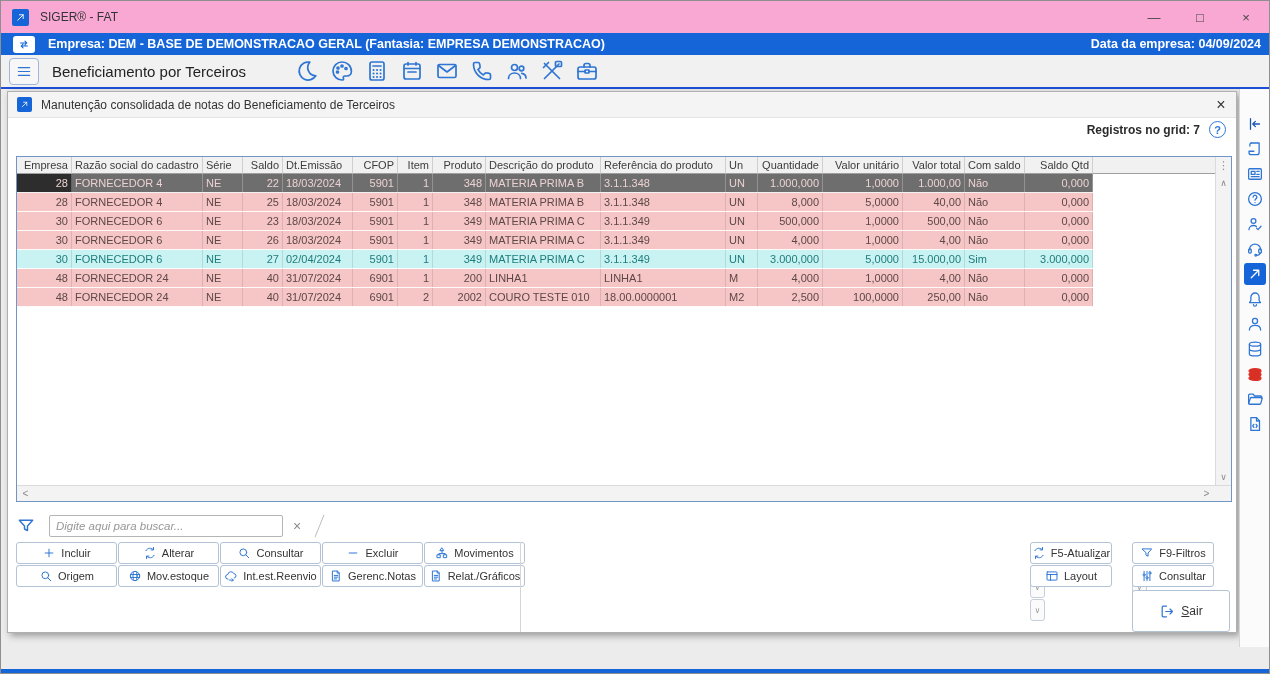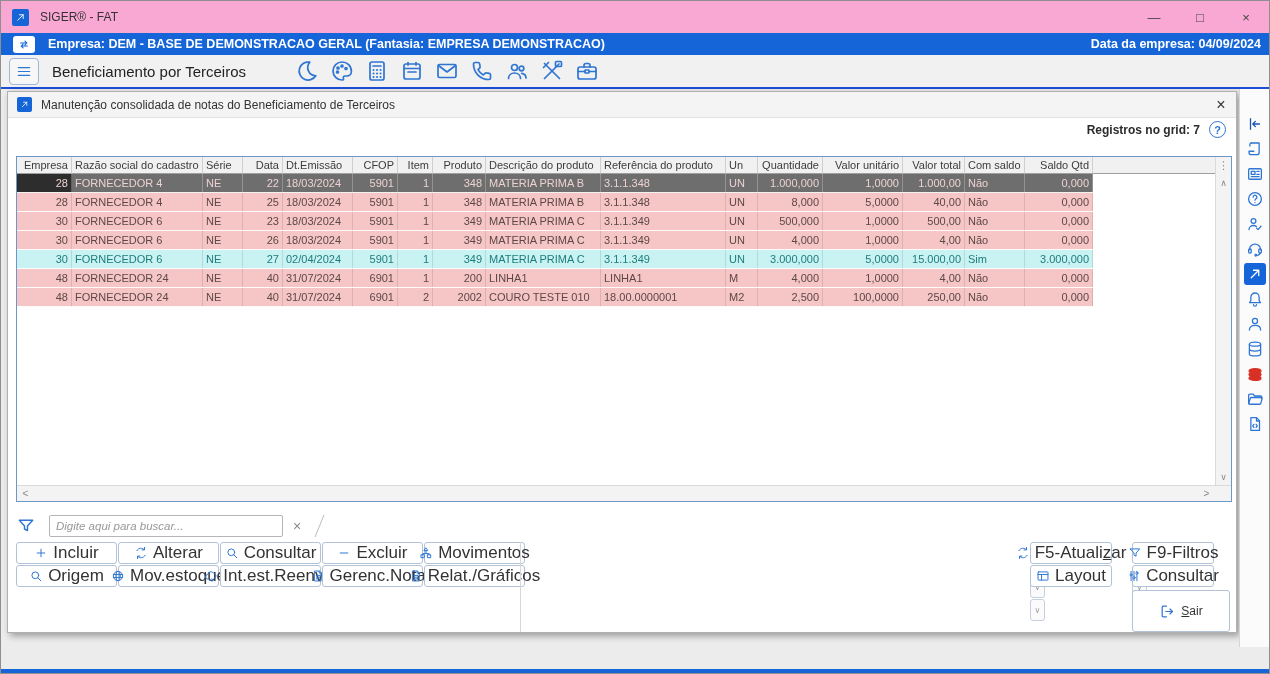--- a/index.html
+++ b/index.html
@@ -88,21 +88,21 @@
   .funnel-ic{width:20px;height:20px;color:var(--icon-blue);}
   .searchbox{margin-left:13px;width:234px;height:22px;border:1px solid #b5b5b5;border-radius:2px;
              font-family:"Liberation Sans",sans-serif;font-size:11.5px;padding:0 6px;color:#444;outline:none;}
   .searchbox::placeholder{font-style:italic;color:#979797;}
   .clear-x{margin-left:10px;font-size:14px;color:#8a8a8a;}
   .slash{margin-left:18px;width:1px;height:24px;background:#bdbdbd;transform:rotate(22deg);}
 
   
   .btn{height:22px;display:flex;align-items:center;justify-content:center;gap:5px;background:#fff;
        border:1px solid #b4c2d6;border-radius:3px;font-family:"Liberation Sans",sans-serif;
-       font-size:17px;color:#333;padding:0 4px;white-space:nowrap;}
+       font-size:11px;color:#333;padding:0 4px;white-space:nowrap;}
   .bic{width:14px;height:14px;color:var(--icon-blue);flex:0 0 auto;}
   .btnrow{position:absolute;display:flex;gap:1px;}
   #btns-l1{left:8px;top:450px;}
   #btns-l2{left:8px;top:473px;}
   #btns-l1 .btn,#btns-l2 .btn{width:101px;}
   .btn-group{position:absolute;display:flex;gap:12px;flex-direction:column;}
   .btn-group .btn{width:82px;}
   .dropbtn{width:15px;height:22px;border:1px solid #c6cfdb;border-radius:3px;background:#fbfbfb;
            color:#9a9a9a;font-size:8px;display:flex;align-items:center;justify-content:center;}
   .exitbtn{position:absolute;left:1124px;top:498px;width:98px;height:42px;font-size:12px;}
@@ -240,21 +240,21 @@
       <div class="records">Registros no grid: 7</div>
       <div class="help-c">?</div>
 
       <div class="grid">
         <div class="gmain">
           <div class="gcontent">
             <div class="ghead" id="grid-header">
                 <div class="hcell a-right" style="width: 55px;">Empresa</div>
                 <div class="hcell a-left" style="width: 131px;">Razão social do cadastro</div>
                 <div class="hcell a-left" style="width: 40px;">Série</div>
-                <div class="hcell a-right" style="width: 40px;">Data</div>
+                <div class="hcell a-right" style="width: 40px;">Saldo</div>
                 <div class="hcell a-left" style="width: 70px;">Dt.Emissão</div>
                 <div class="hcell a-right" style="width: 45px;">CFOP</div>
                 <div class="hcell a-right" style="width: 35px;">Item</div>
                 <div class="hcell a-right" style="width: 53px;">Produto</div>
                 <div class="hcell a-left" style="width: 115px;">Descrição do produto</div>
                 <div class="hcell a-left" style="width: 125px;">Referência do produto</div>
                 <div class="hcell a-left" style="width: 32px;">Un</div>
                 <div class="hcell a-right" style="width: 65px;">Quantidade</div>
                 <div class="hcell a-right" style="width: 80px;">Valor unitário</div>
                 <div class="hcell a-right" style="width: 62px;">Valor total</div>

